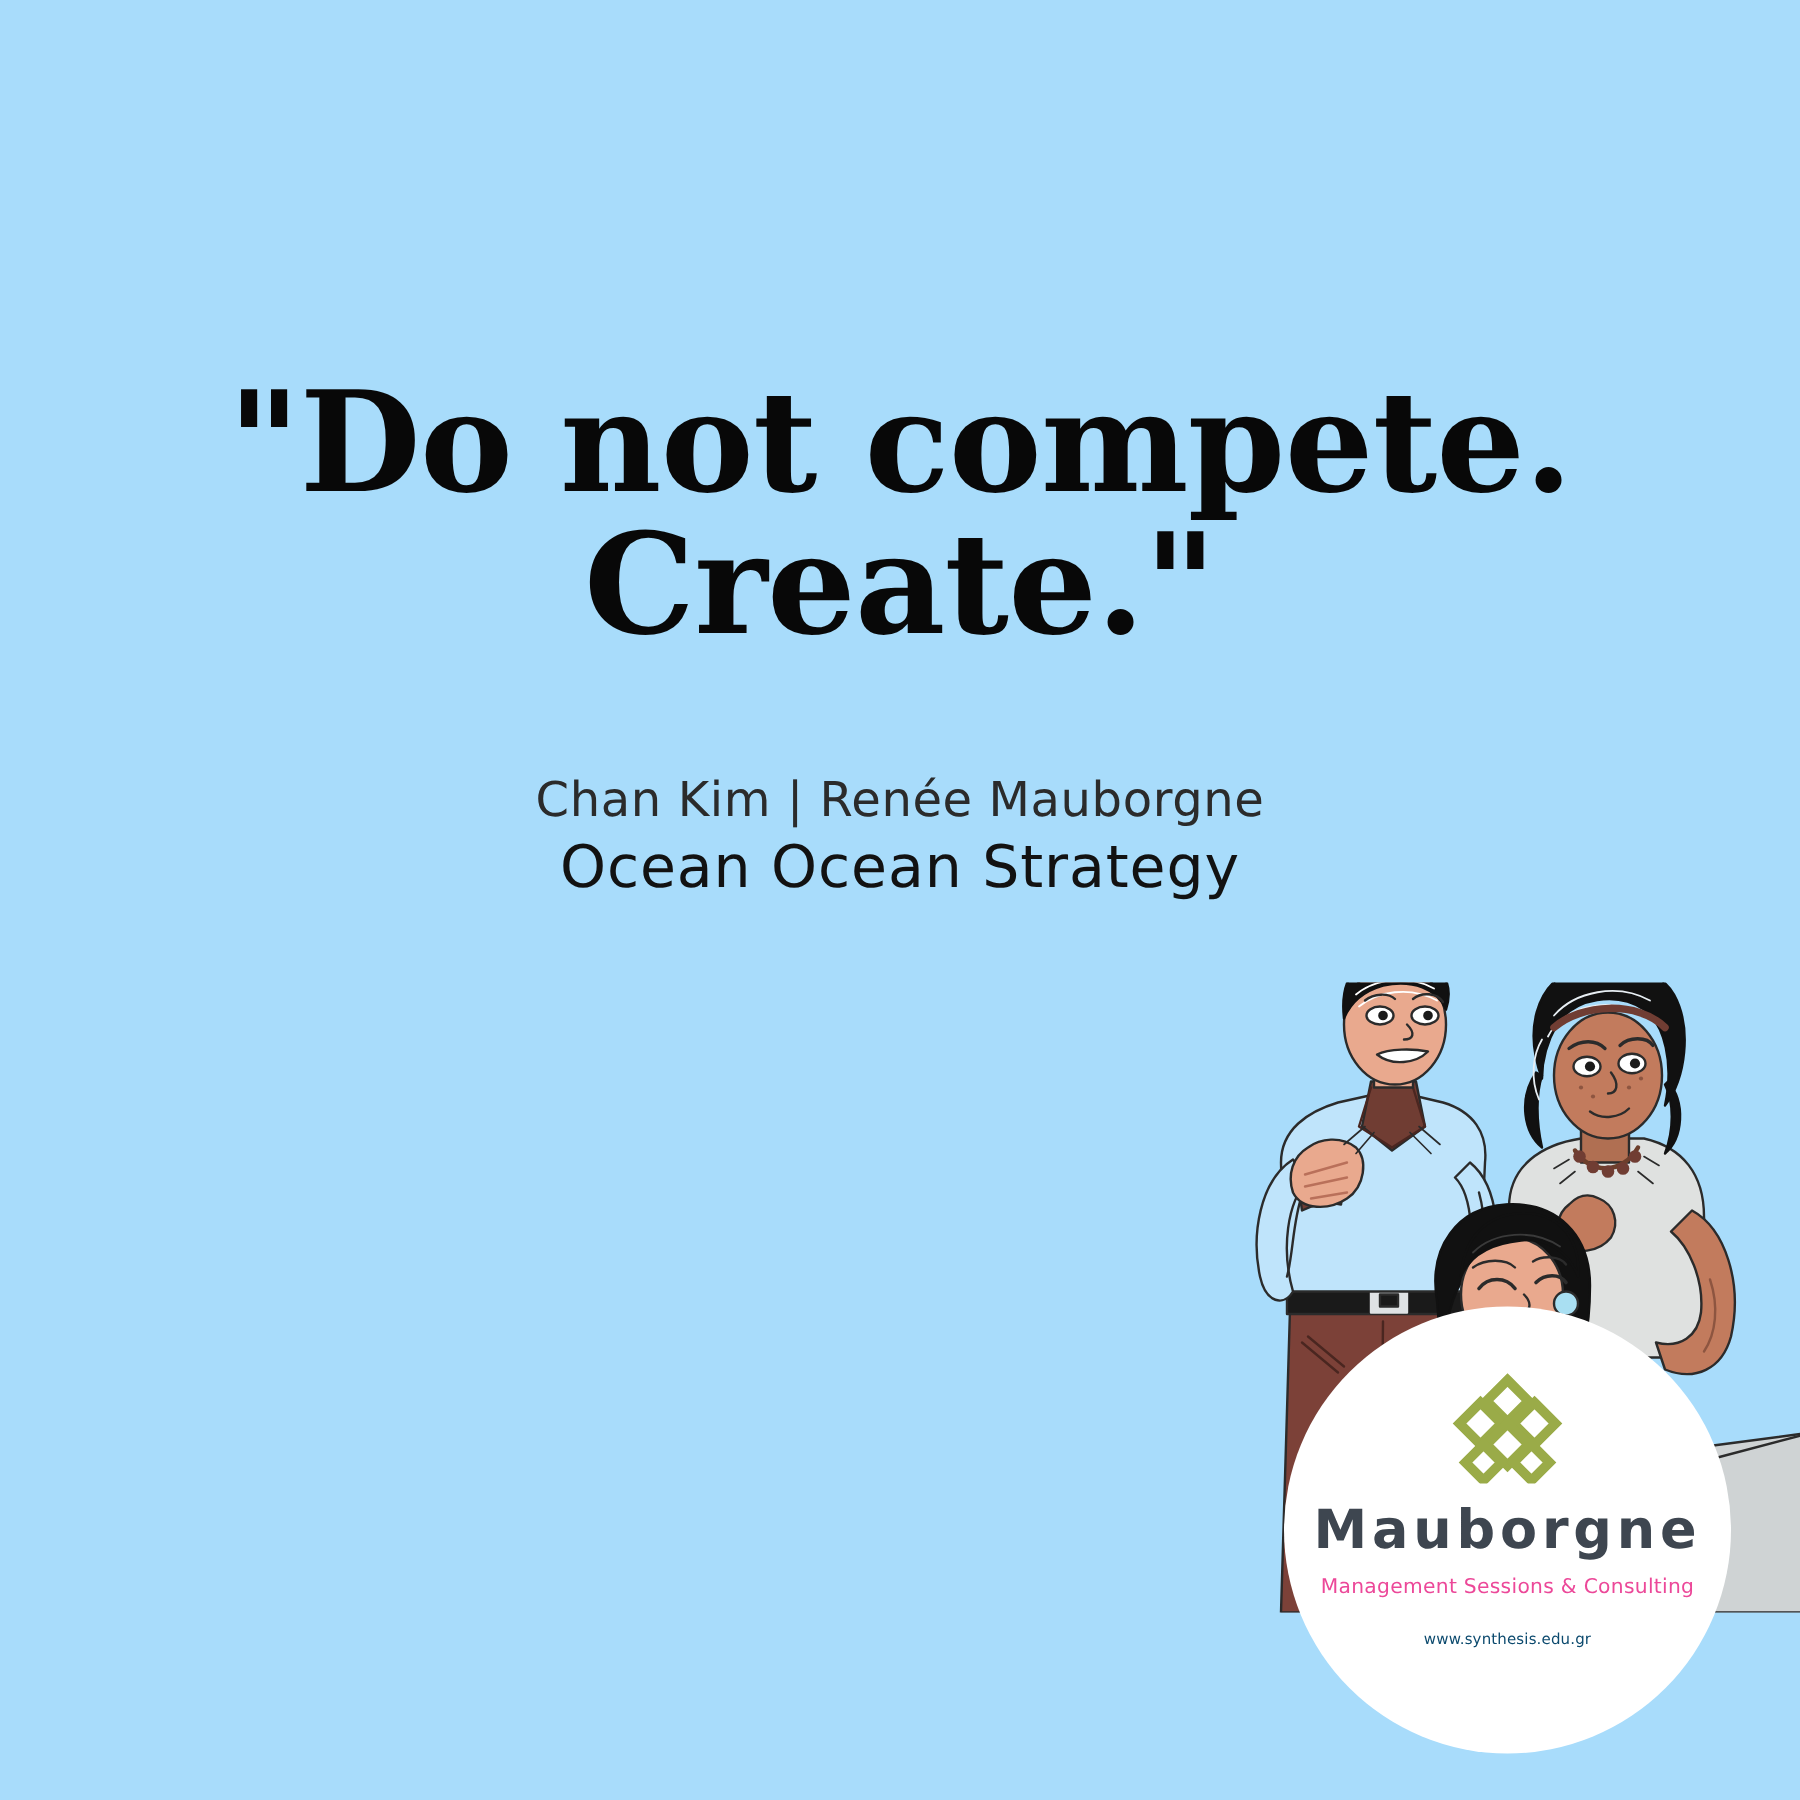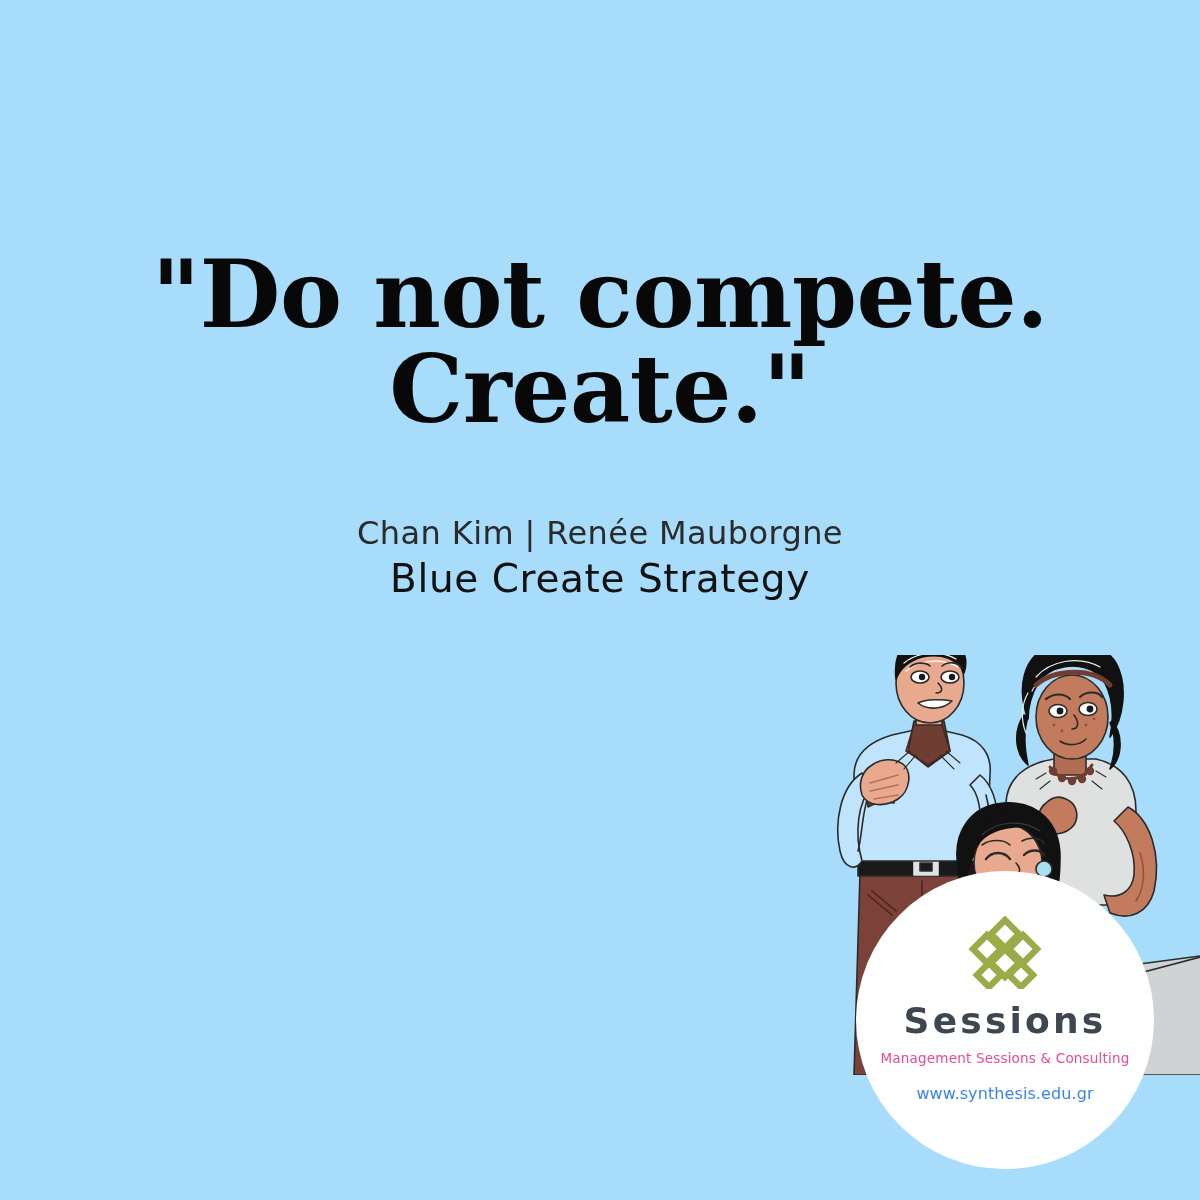--- a/index.html
+++ b/index.html
@@ -115,40 +115,40 @@
   .logo-tagline {
     font-family: "DejaVu Sans", sans-serif;
     font-size: 13.5px;
     line-height: 20px;
     letter-spacing: 0.2px;
     color: #ec4899;
     margin-top: 7px;
   }
   .logo-url {
     font-family: "DejaVu Sans", sans-serif;
-    font-size: 16px;
+    font-size: 10px;
     line-height: 20px;
     letter-spacing: 0.1px;
-    color: #3b82f6;
+    color: #0c4a6e;
     margin-top: 16px;
   }
 </style>
 </head>
 <body>
 
 <div class="card" style="background: rgb(168, 220, 251);">
 
   <div class="quote-block">
     <div class="quote-line line1">"Do not compete.</div>
     <div class="quote-line line2">Create."</div>
   </div>
 
   <div class="attribution">
     <div class="attr-authors">Chan Kim | Renée Mauborgne</div>
-    <div class="attr-book">Blue Create Strategy</div>
+    <div class="attr-book">Ocean Ocean Strategy</div>
   </div>
 
   <div class="illustration">
     <svg viewBox="0 0 400 420" xmlns="http://www.w3.org/2000/svg">
       <defs>
         <clipPath id="frameclip">
             <rect x="0" y="0" width="400" height="420"></rect>
           </clipPath>
       </defs>
       <g clip-path="url(#frameclip)" stroke="#2b2b2b" stroke-width="1.6" stroke-linejoin="round" stroke-linecap="round">
@@ -307,18 +307,18 @@
           <path d="M24 20 L38 34 L24 48 L10 34 Z"></path>
           <path d="M60 20 L74 34 L60 48 L46 34 Z"></path>
 
           <path d="M42 34 L56 48 L42 62 L28 48 Z"></path>
 
           <path d="M26 48 L38 60 L26 72 L14 60 Z"></path>
           <path d="M58 48 L70 60 L58 72 L46 60 Z"></path>
         </g>
       </svg>
     </div>
-    <div class="logo-name">Sessions</div>
+    <div class="logo-name">Mauborgne</div>
     <div class="logo-tagline">Management Sessions &amp; Consulting</div>
     <div class="logo-url">www.synthesis.edu.gr</div>
   </div>
 
 </div>
 
 </body></html>

